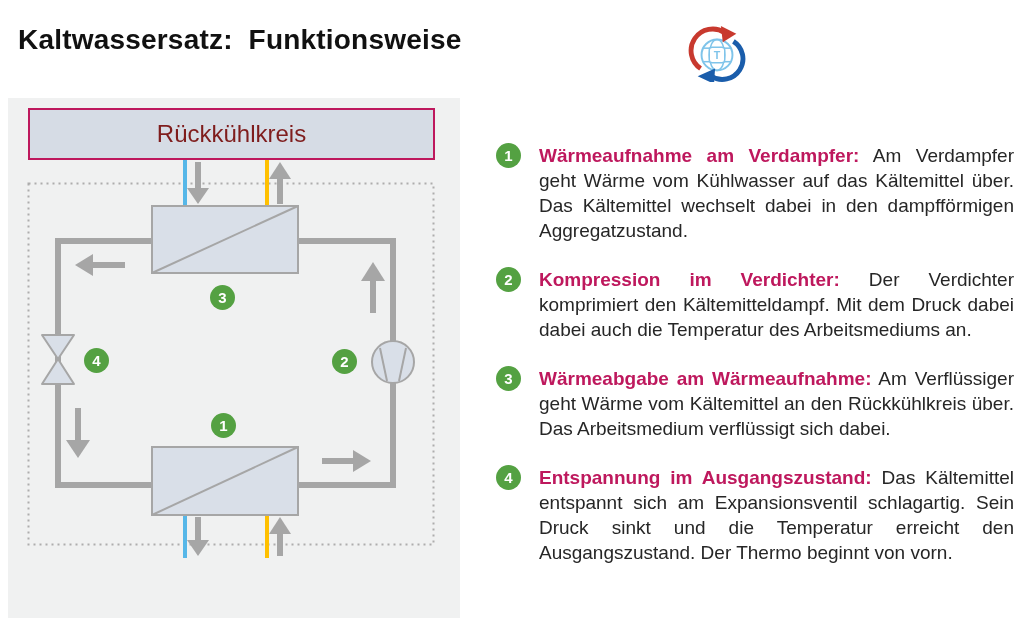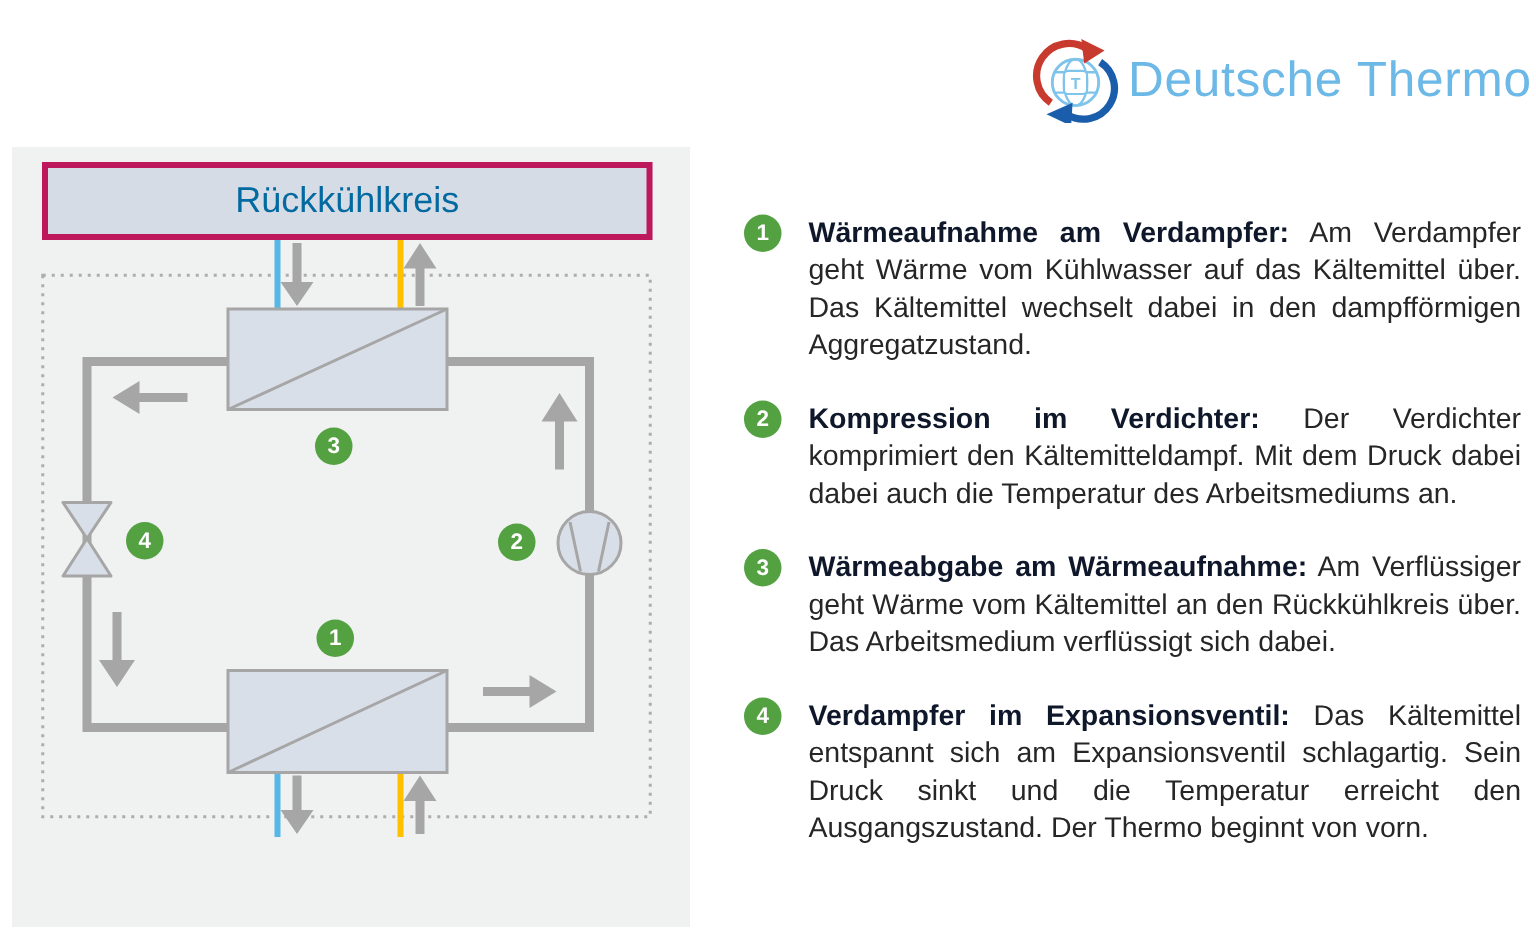--- a/index.html
+++ b/index.html
@@ -14,58 +14,58 @@
 
   
   .logo { position:absolute; left:688px; top:24px; display:flex; align-items:center; }
   .logo-text { font-size:33px; color:#6cb8e6; margin-left:6px; letter-spacing:0.5px; }
 
   
   .panel { position:absolute; left:8px; top:98px; width:452px; height:520px;
     background:#f0f1f1; }
   .panel svg { position:absolute; left:0; top:0; }
   .flow-box { position:absolute; left:20px; width:407px; height:52px;
-    background:#d6dce5; border:4px solid #be185d; display:flex; align-items:center;
-    justify-content:center; font-size:24px; color:#0369a1; z-index:2; }
+    background:#d6dce5; border:2px solid #be185d; display:flex; align-items:center;
+    justify-content:center; font-size:24px; color:#7f1d1d; z-index:2; }
   .flow-box.top { top:10px; }
   .flow-box.bottom { top:460px; }
   .dbadge { position:absolute; width:25px; height:25px; border-radius:50%;
     background:#54a142; color:#fff; font-weight:700; font-size:15px; line-height:25px;
     text-align:center; z-index:3; }
 
   
   .legend { position:absolute; left:496px; top:143px; width:518px; }
   .legend-item { display:flex; align-items:flex-start; margin-bottom:24px; }
   .lbadge { flex:0 0 25px; width:25px; height:25px; border-radius:50%;
     background:#54a142; color:#fff; font-weight:700; font-size:15px; line-height:25px;
     text-align:center; }
   .legend-item p { margin:0 0 0 18px; flex:1; font-size:19px; line-height:25px;
     color:#262626; text-align:justify; text-align-last:left; }
-  .legend-item p b { color:#0f172a; }
+  .legend-item p b { color:#be185d; }
 </style>
 </head>
 <body>
 
 <div class="page">
 
+  <div class="title">Kaltwassersatz:  Funktionsweise</div>
 
   <div class="logo">
     <svg width="58" height="58" viewBox="0 0 60 60">
       <circle cx="30" cy="32" r="16" fill="#ffffff" stroke="#7fc4ea" stroke-width="2"></circle>
       <ellipse cx="30" cy="32" rx="8" ry="16" fill="none" stroke="#7fc4ea" stroke-width="1.6"></ellipse>
       <line x1="15" y1="25" x2="45" y2="25" stroke="#7fc4ea" stroke-width="1.6"></line>
       <line x1="15" y1="39" x2="45" y2="39" stroke="#7fc4ea" stroke-width="1.6"></line>
       <path d="M 13 46 A 21 21 0 0 1 38 9" fill="none" stroke="#c8392e" stroke-width="5"></path>
       <polygon points="34,2 50,10 36,19" fill="#c8392e"></polygon>
       <path d="M 47 18 A 21 21 0 0 1 24 54" fill="none" stroke="#1a5dab" stroke-width="5"></path>
       <polygon points="28,46 10,54 27,62" fill="#1a5dab"></polygon>
       <rect x="22" y="24" width="16" height="16" rx="3" fill="#ffffff" stroke="#7fc4ea" stroke-width="1.5"></rect>
       <text x="30" y="36.5" font-size="11" font-weight="bold" fill="#7fc4ea" text-anchor="middle">T</text>
     </svg>
-    <span class="logo-text">Deutsche Thermo</span>
   </div>
 
   <div class="panel">
 
     <svg width="452" height="520" viewBox="0 0 452 520">
 
       <rect x="20.5" y="85.5" width="405" height="361" fill="none" stroke="#adadad" stroke-width="2" stroke-dasharray="2,4"></rect>
 
       <path d="M 144 143 H 50 V 387 H 144" fill="none" stroke="#a6a6a6" stroke-width="6"></path>
       <path d="M 290 143 H 385 V 387 H 290" fill="none" stroke="#a6a6a6" stroke-width="6"></path>
@@ -154,17 +154,17 @@
       <p><b>Kompression im Verdichter:</b> <span>Der Verdichter komprimiert den Kältemitteldampf. Mit dem Druck dabei dabei auch die Temperatur des Arbeitsmediums an.</span></p>
     </div>
 
     <div class="legend-item">
       <div class="lbadge">3</div>
       <p><b>Wärmeabgabe am Wärmeaufnahme:</b> <span>Am Verflüssiger geht Wärme vom Kältemittel an den Rückkühlkreis über. Das Arbeitsmedium verflüssigt sich dabei.</span></p>
     </div>
 
     <div class="legend-item">
       <div class="lbadge">4</div>
-      <p><b>Verdampfer im Expansionsventil:</b> <span>Das Kältemittel entspannt sich am Expansionsventil schlagartig. Sein Druck sinkt und die Temperatur erreicht den Ausgangszustand.  Der Thermo beginnt von vorn.</span></p>
+      <p><b>Entspannung im Ausgangszustand:</b> <span>Das Kältemittel entspannt sich am Expansionsventil schlagartig. Sein Druck sinkt und die Temperatur erreicht den Ausgangszustand.  Der Thermo beginnt von vorn.</span></p>
     </div>
 
   </div>
 </div>
 
 </body></html>

